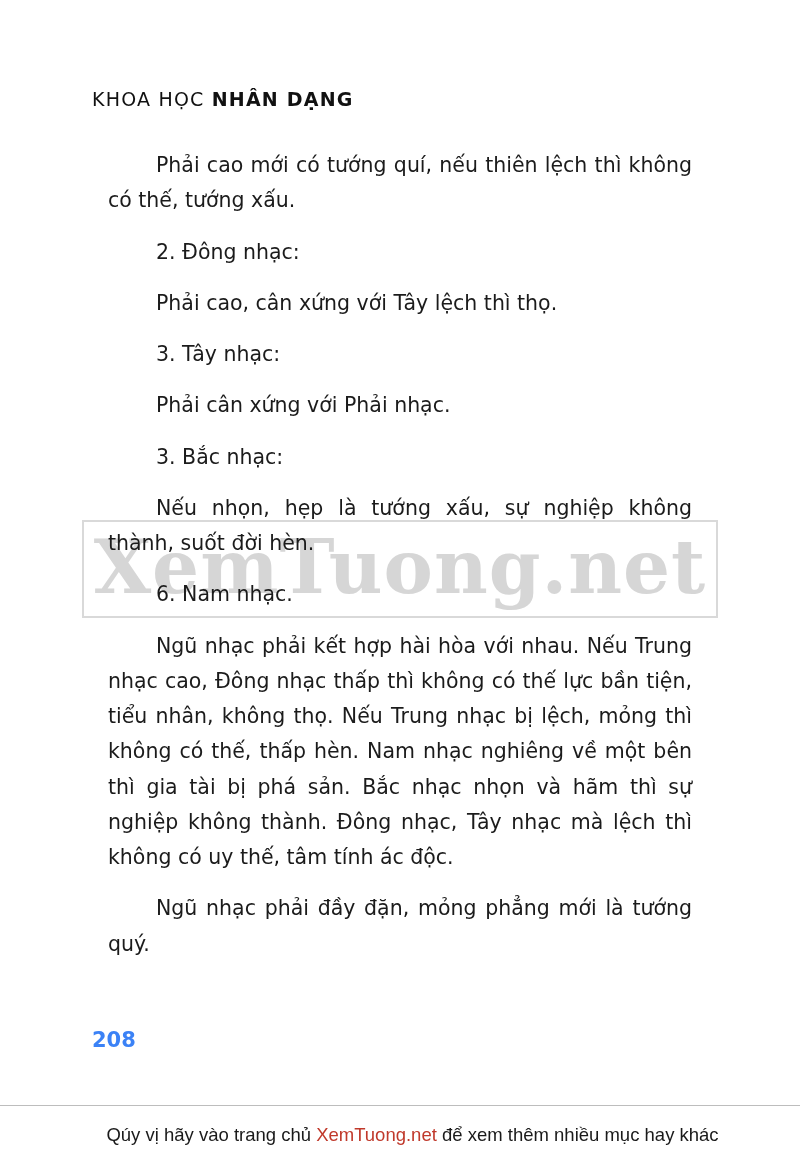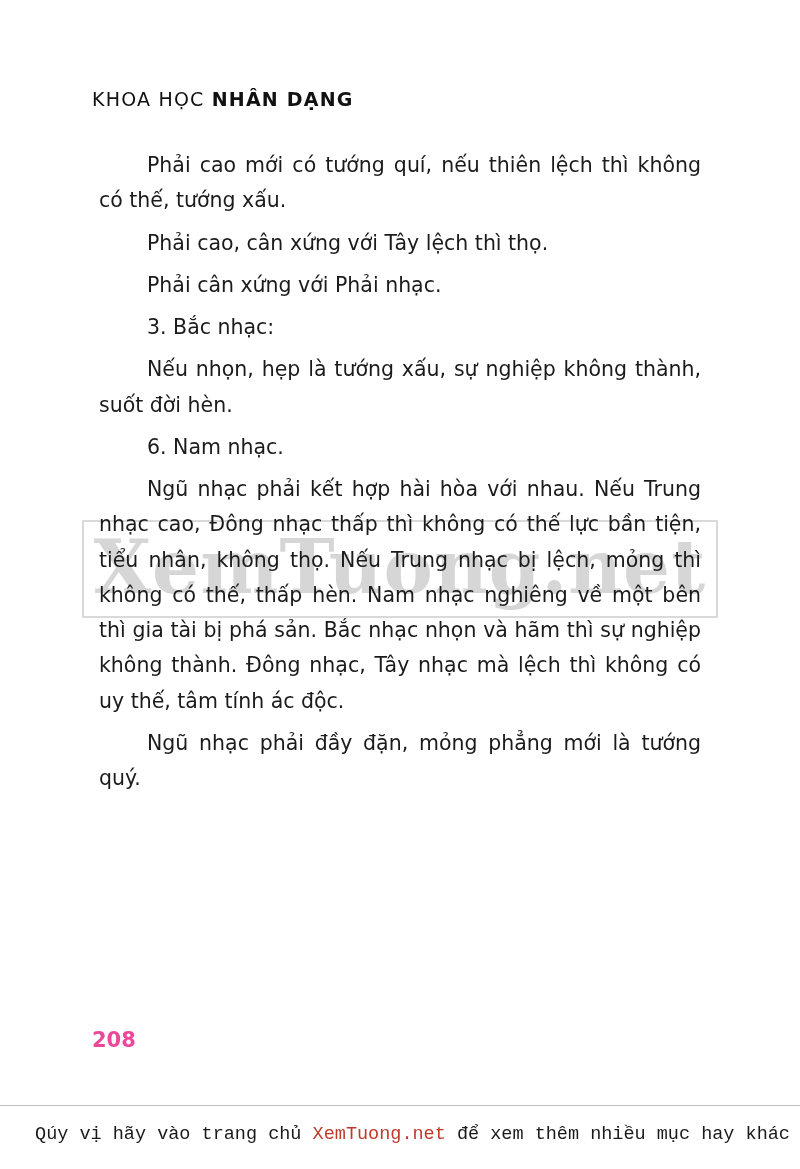--- a/index.html
+++ b/index.html
@@ -44,21 +44,21 @@
   .body-text {
     font-size: 20.5px;
     line-height: 1.72;
     color: #1b1b1b;
     text-align: justify;
     text-justify: inter-word;
     position: relative;
     z-index: 2;
   }
   .para {
-    margin: 7px;
+    margin: 16px;
     text-indent: 48px;
   }
 
   
   .watermark {
     position: absolute;
     left: 30px;
     top: 520px;
     width: 740px;
     text-align: center;
@@ -76,59 +76,61 @@
     border: 2px solid rgba(120,120,120,0.28);
     padding: 2px 10px 6px 10px;
   }
 
   .page-number {
     position: absolute;
     left: 92px;
     top: 1028px;
     font-size: 21px;
     font-weight: 700;
-    color: #ec4899;
+    color: #3b82f6;
   }
 
   .footer-rule {
     position: absolute;
     left: 0;
     right: 0;
     top: 1105px;
     height: 1px;
     background: #bdbdbd;
   }
 
   .footer-note {
     position: absolute;
     left: 0;
     right: 0;
     top: 1124px;
     text-align: center;
-    font-family: Liberation Mono, monospace;
+    font-family: Liberation Sans, sans-serif;
     font-size: 18.5px;
     color: #1a1a1a;
     padding-left: 25px;
   }
   .footer-note .fn-brand {
     color: #c0392b;
   }
 </style>
 </head>
 <body>
 
 <div class="page">
 
   <div class="header">
     <span class="hdr-light">KHOA HỌC </span><span class="hdr-bold">NHÂN DẠNG</span>
   </div>
 
   <div class="body-text">
     <p class="para">Phải cao mới có tướng quí, nếu thiên lệch thì không có thế, tướng xấu.</p>
+    <p class="para">2. Đông nhạc:</p>
     <p class="para">Phải cao, cân xứng với Tây lệch thì thọ.</p>
+    <p class="para">3. Tây nhạc:</p>
     <p class="para">Phải cân xứng với Phải nhạc.</p>
     <p class="para">3. Bắc nhạc:</p>
     <p class="para">Nếu nhọn, hẹp là tướng xấu, sự nghiệp không thành, suốt đời hèn.</p>
     <p class="para">6. Nam nhạc.</p>
     <p class="para">Ngũ nhạc phải kết hợp hài hòa với nhau. Nếu Trung nhạc cao, Đông nhạc thấp thì không có thế lực bần tiện, tiểu nhân, không thọ. Nếu Trung nhạc bị lệch, mỏng thì không có thế, thấp hèn. Nam nhạc nghiêng về một bên thì gia tài bị phá sản. Bắc nhạc nhọn và hãm thì sự nghiệp không thành. Đông nhạc, Tây nhạc mà lệch thì không có uy thế, tâm tính ác độc.</p>
     <p class="para">Ngũ nhạc phải đầy đặn, mỏng phẳng mới là tướng quý.</p>
   </div>
 
 </div>
 

